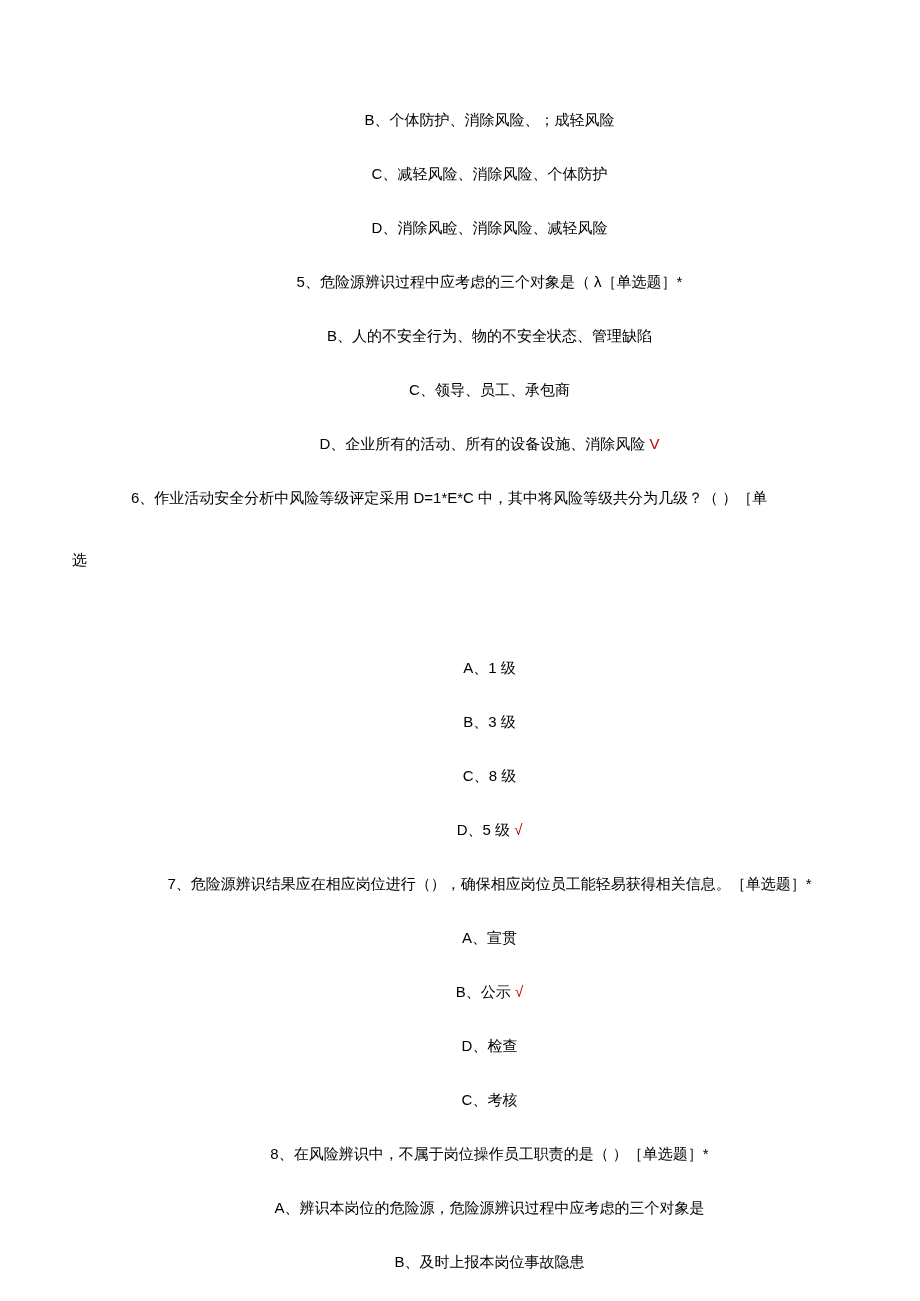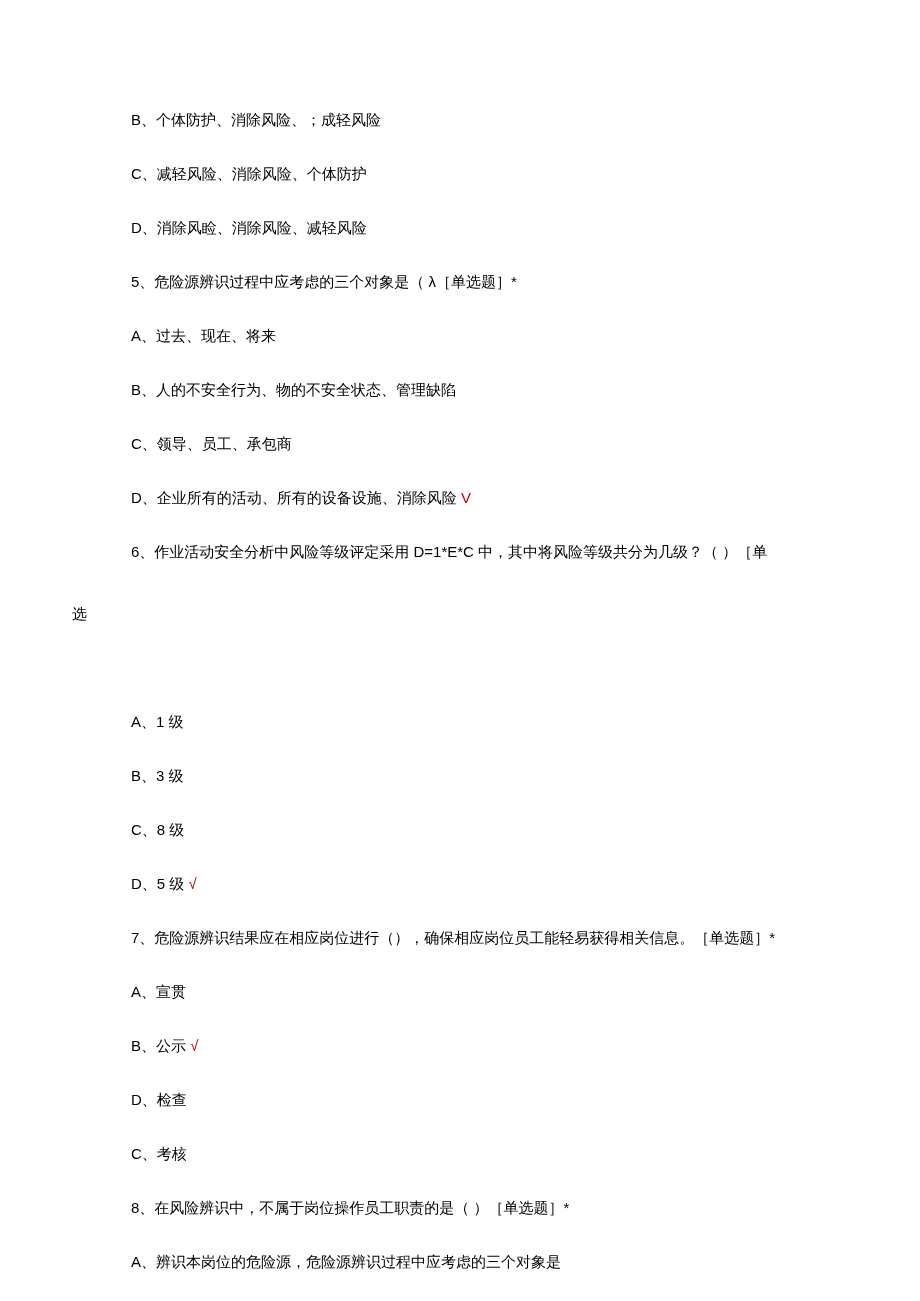--- a/index.html
+++ b/index.html
@@ -18,20 +18,21 @@
       line-height: 1.6;
     }
     .content {
       padding-top: 108px;
       padding-left: 72px;
       padding-right: 72px;
     }
     .line {
       margin-bottom: 30px;
       padding-left: 59px;
+      text-align: center;
     }
     .line-q6 {
       margin-bottom: 38px;
       padding-left: 59px;
     }
     .gap-large {
       height: 54px;
     }
     .check {
       color: #c00000;
@@ -56,23 +57,20 @@
   </div>
 
   <div class="line">
     <span>D、消除风睑、消除风险、减轻风险</span>
   </div>
 
   <div class="line">
     <span>5、危险源辨识过程中应考虑的三个对象是（      λ［单选题］*</span>
   </div>
 
-  <div class="line">
-    <span>A、过去、现在、将来</span>
-  </div>
 
   <div class="line">
     <span>B、人的不安全行为、物的不安全状态、管理缺陷</span>
   </div>
 
   <div class="line">
     <span>C、领导、员工、承包商</span>
   </div>
 
   <div class="line">

